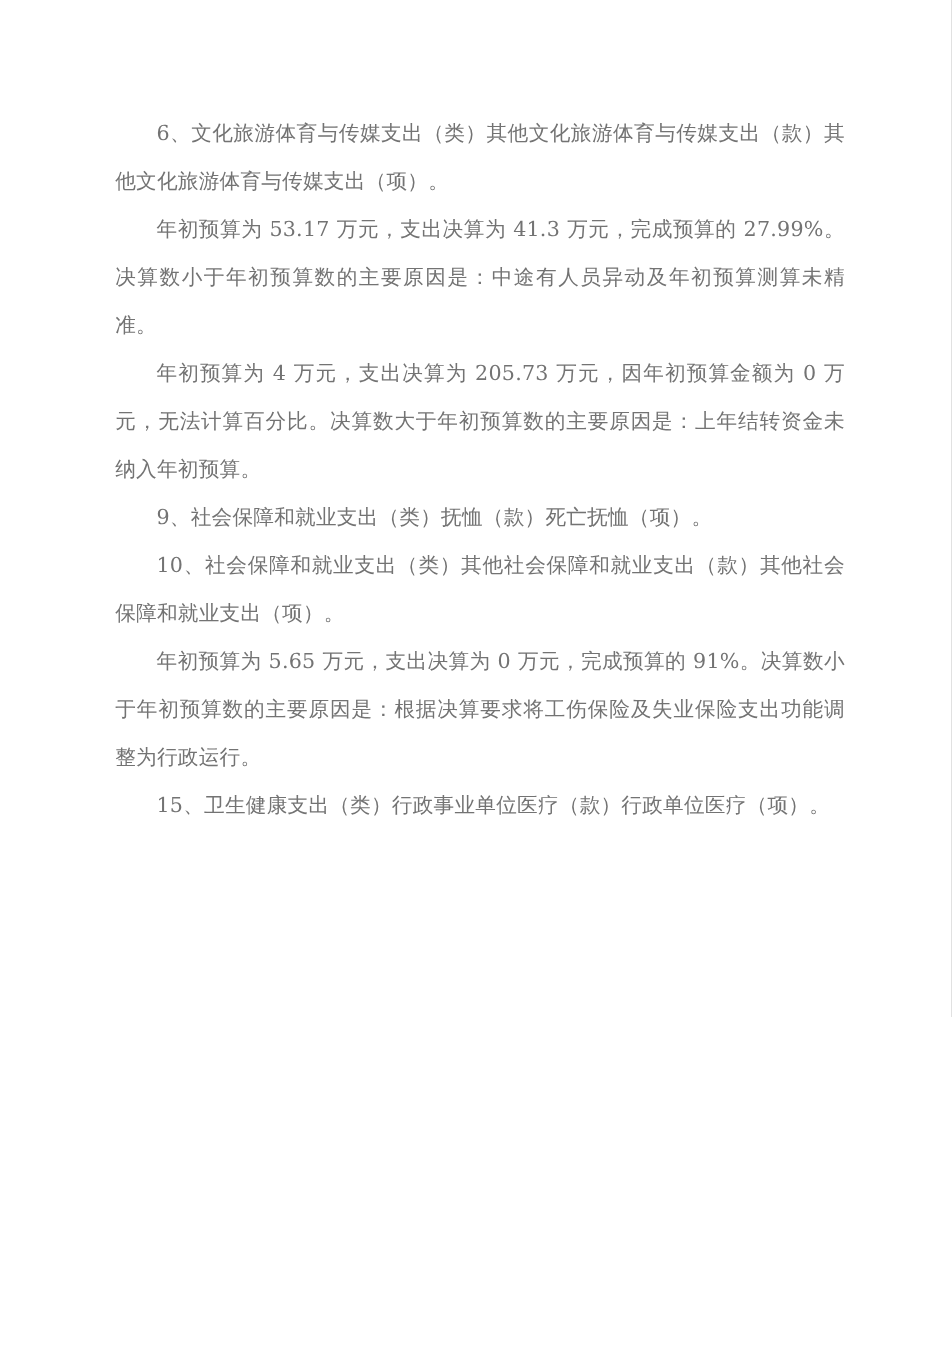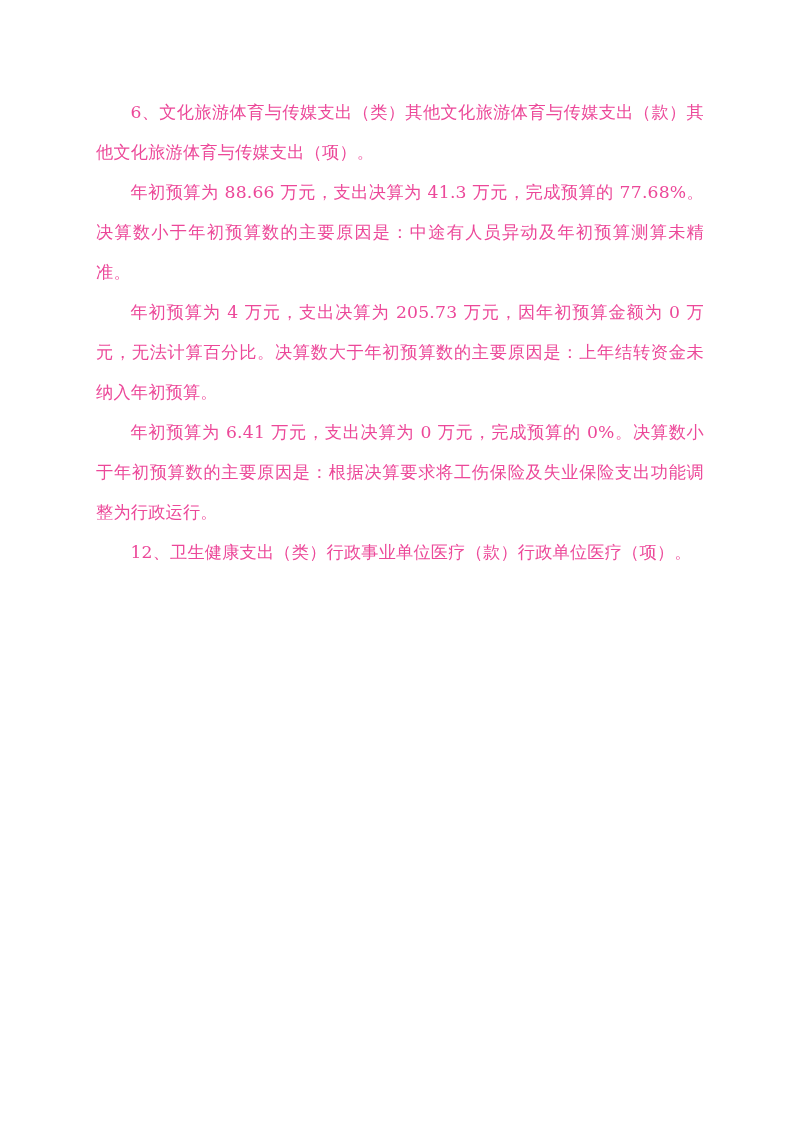--- a/index.html
+++ b/index.html
@@ -20,32 +20,34 @@
     position: absolute;
     left: 96px;
     top: 92px;
     width: 608px;
   }
   p {
     margin: 0 0 0 0;
     font-family: "DejaVu Serif", "Liberation Serif", serif;
     font-size: 17.2px;
     line-height: 40px;
-    color: #ec4899;
+    color: #737373;
     text-align: justify;
     text-justify: inter-ideograph;
     text-indent: 2em;
     letter-spacing: 0.2px;
     word-break: break-all;
   }
 </style>
 </head>
 <body>
 
 <div class="page">
   <div class="content">
     <p>6、文化旅游体育与传媒支出（类）其他文化旅游体育与传媒支出（款）其他文化旅游体育与传媒支出（项）。</p>
-    <p>年初预算为 88.66 万元，支出决算为 41.3 万元，完成预算的 77.68%。决算数小于年初预算数的主要原因是：中途有人员异动及年初预算测算未精准。</p>
+    <p>年初预算为 53.17 万元，支出决算为 41.3 万元，完成预算的 27.99%。决算数小于年初预算数的主要原因是：中途有人员异动及年初预算测算未精准。</p>
     <p>年初预算为 4 万元，支出决算为 205.73 万元，因年初预算金额为 0 万元，无法计算百分比。决算数大于年初预算数的主要原因是：上年结转资金未纳入年初预算。</p>
-    <p>年初预算为 6.41 万元，支出决算为 0 万元，完成预算的 0%。决算数小于年初预算数的主要原因是：根据决算要求将工伤保险及失业保险支出功能调整为行政运行。</p>
-    <p>12、卫生健康支出（类）行政事业单位医疗（款）行政单位医疗（项）。</p>
+    <p>9、社会保障和就业支出（类）抚恤（款）死亡抚恤（项）。</p>
+    <p>10、社会保障和就业支出（类）其他社会保障和就业支出（款）其他社会保障和就业支出（项）。</p>
+    <p>年初预算为 5.65 万元，支出决算为 0 万元，完成预算的 91%。决算数小于年初预算数的主要原因是：根据决算要求将工伤保险及失业保险支出功能调整为行政运行。</p>
+    <p>15、卫生健康支出（类）行政事业单位医疗（款）行政单位医疗（项）。</p>
   </div>
 </div>
 
 </body></html>

